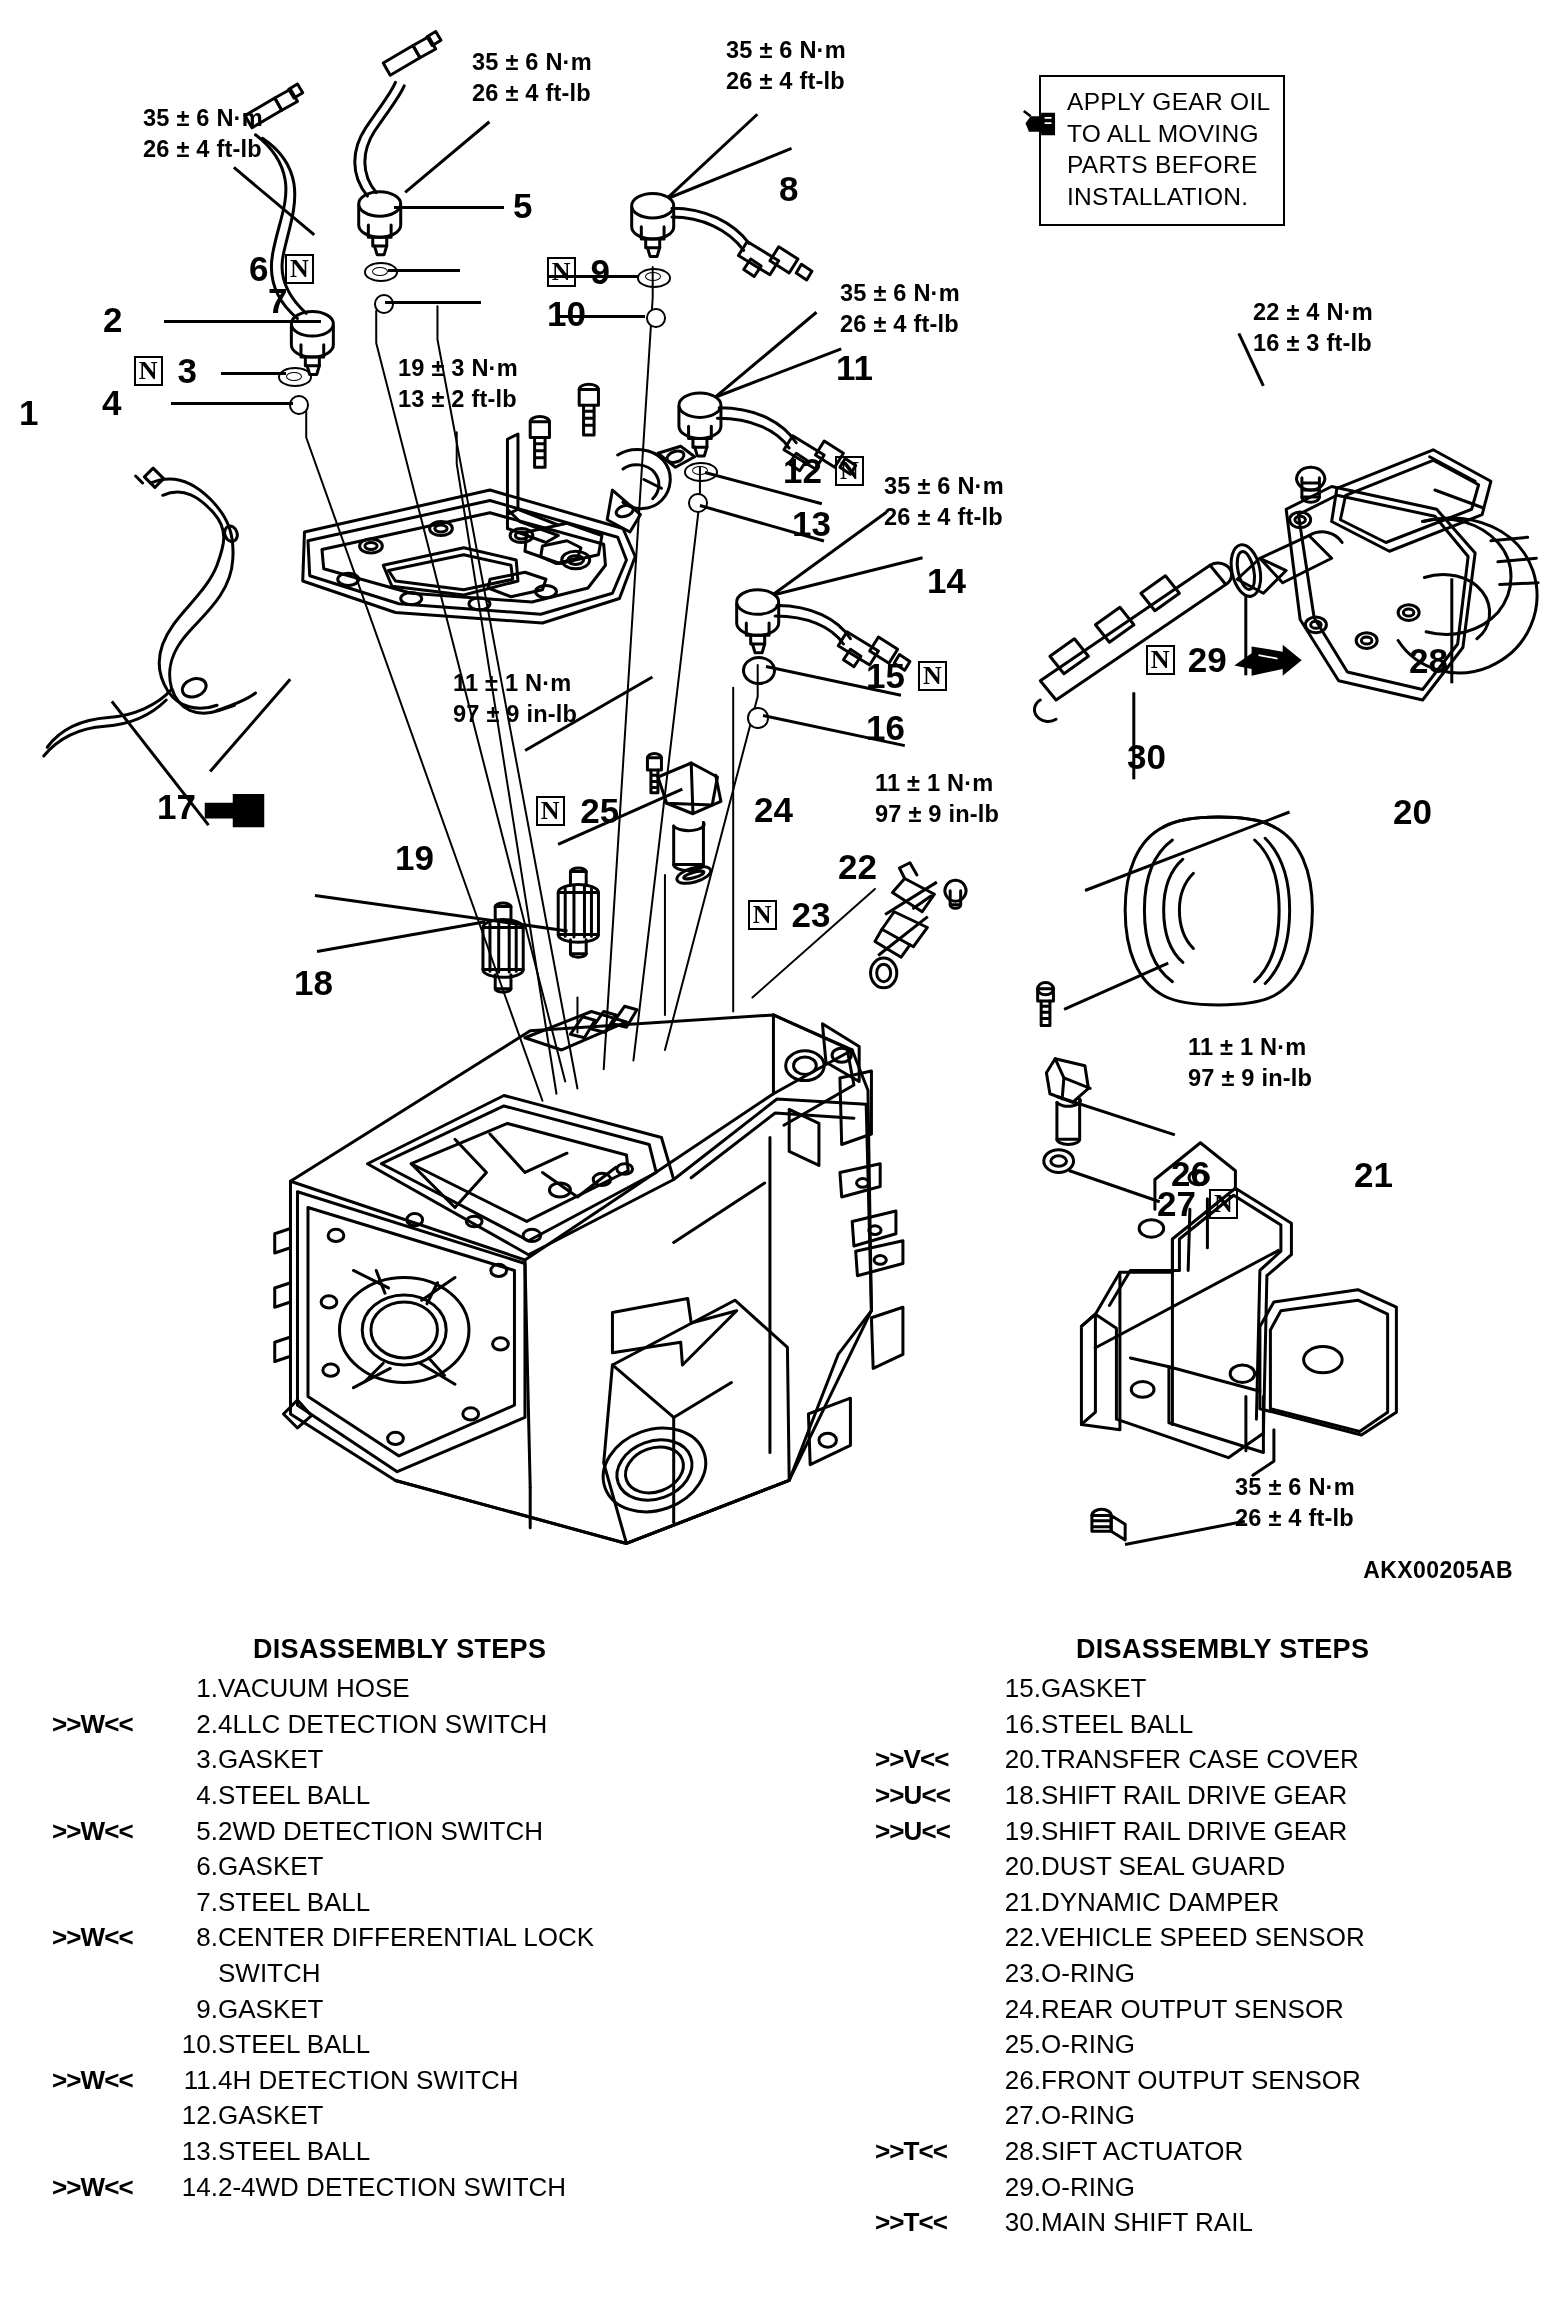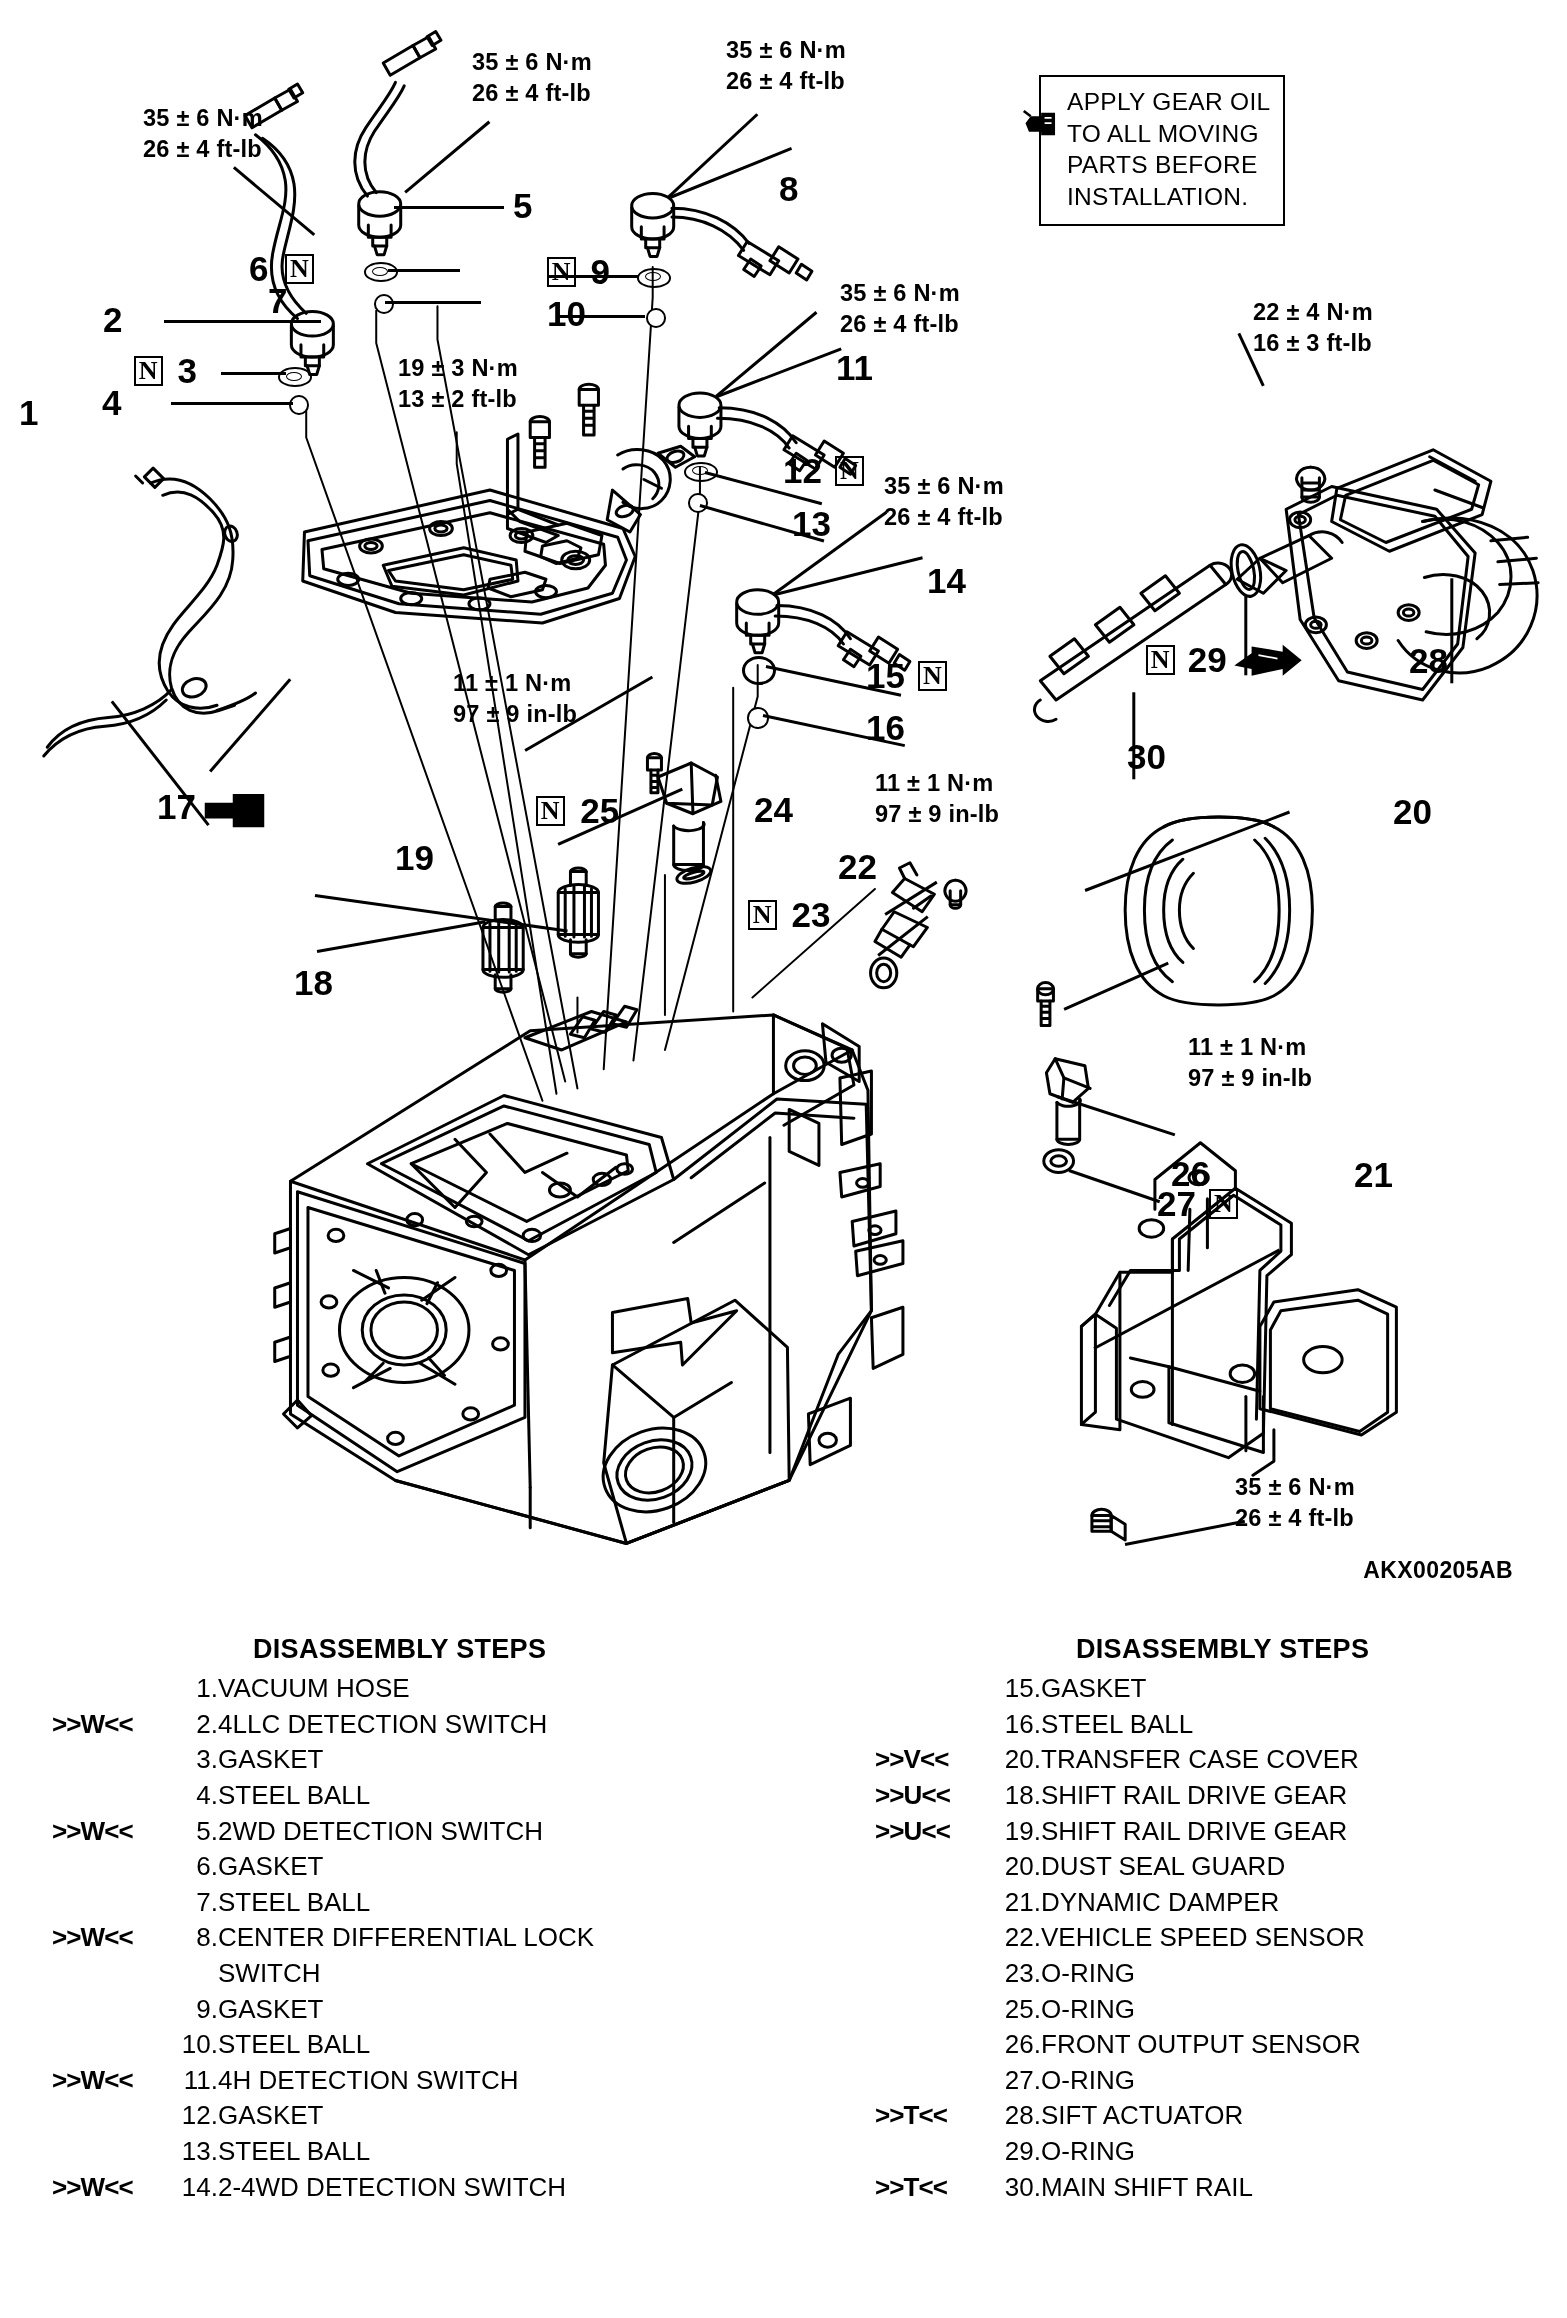--- a/index.html
+++ b/index.html
@@ -910,20 +910,25 @@
             <td class="col-num">22.</td>
             <td class="col-lbl">VEHICLE SPEED SENSOR</td>
           </tr>
           <tr>
             <td class="col-mark"></td>
             <td class="col-num">23.</td>
             <td class="col-lbl">O-RING</td>
           </tr>
           <tr>
             <td class="col-mark"></td>
+            <td class="col-num">24.</td>
+            <td class="col-lbl">REAR OUTPUT SENSOR</td>
+          </tr>
+          <tr>
+            <td class="col-mark"></td>
             <td class="col-num">25.</td>
             <td class="col-lbl">O-RING</td>
           </tr>
           <tr>
             <td class="col-mark"></td>
             <td class="col-num">26.</td>
             <td class="col-lbl">FRONT OUTPUT SENSOR</td>
           </tr>
           <tr>
             <td class="col-mark"></td>

